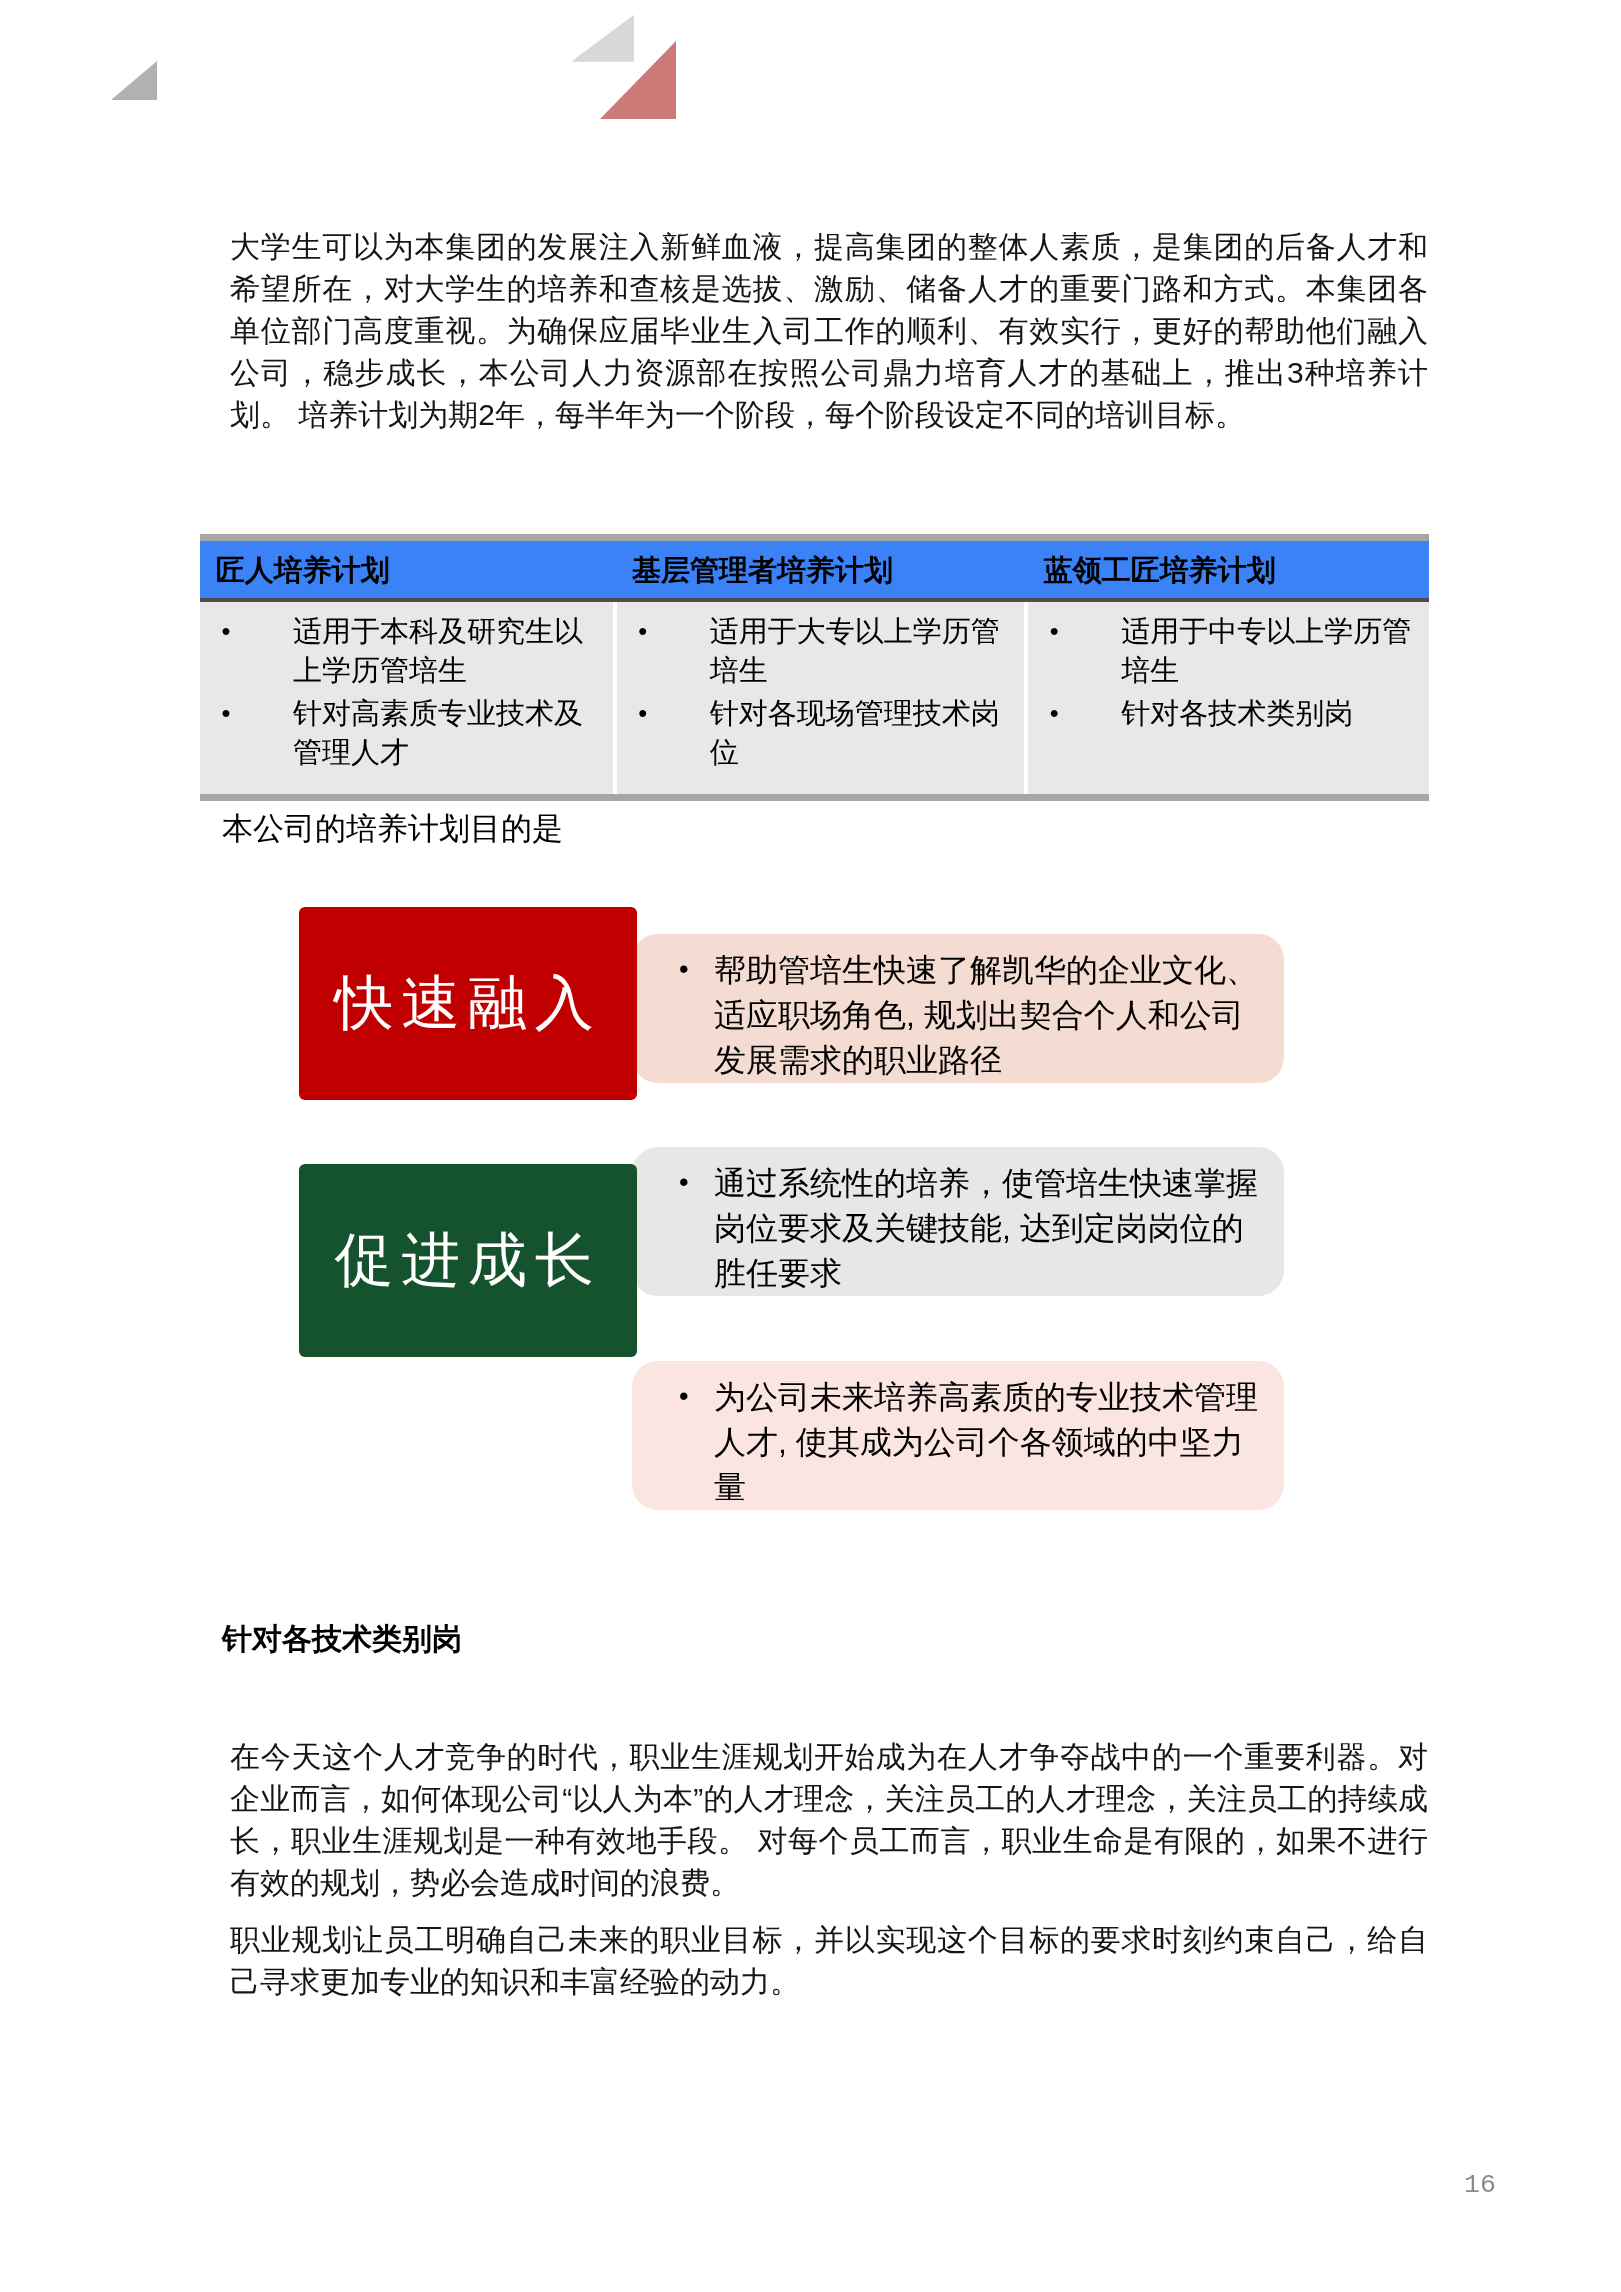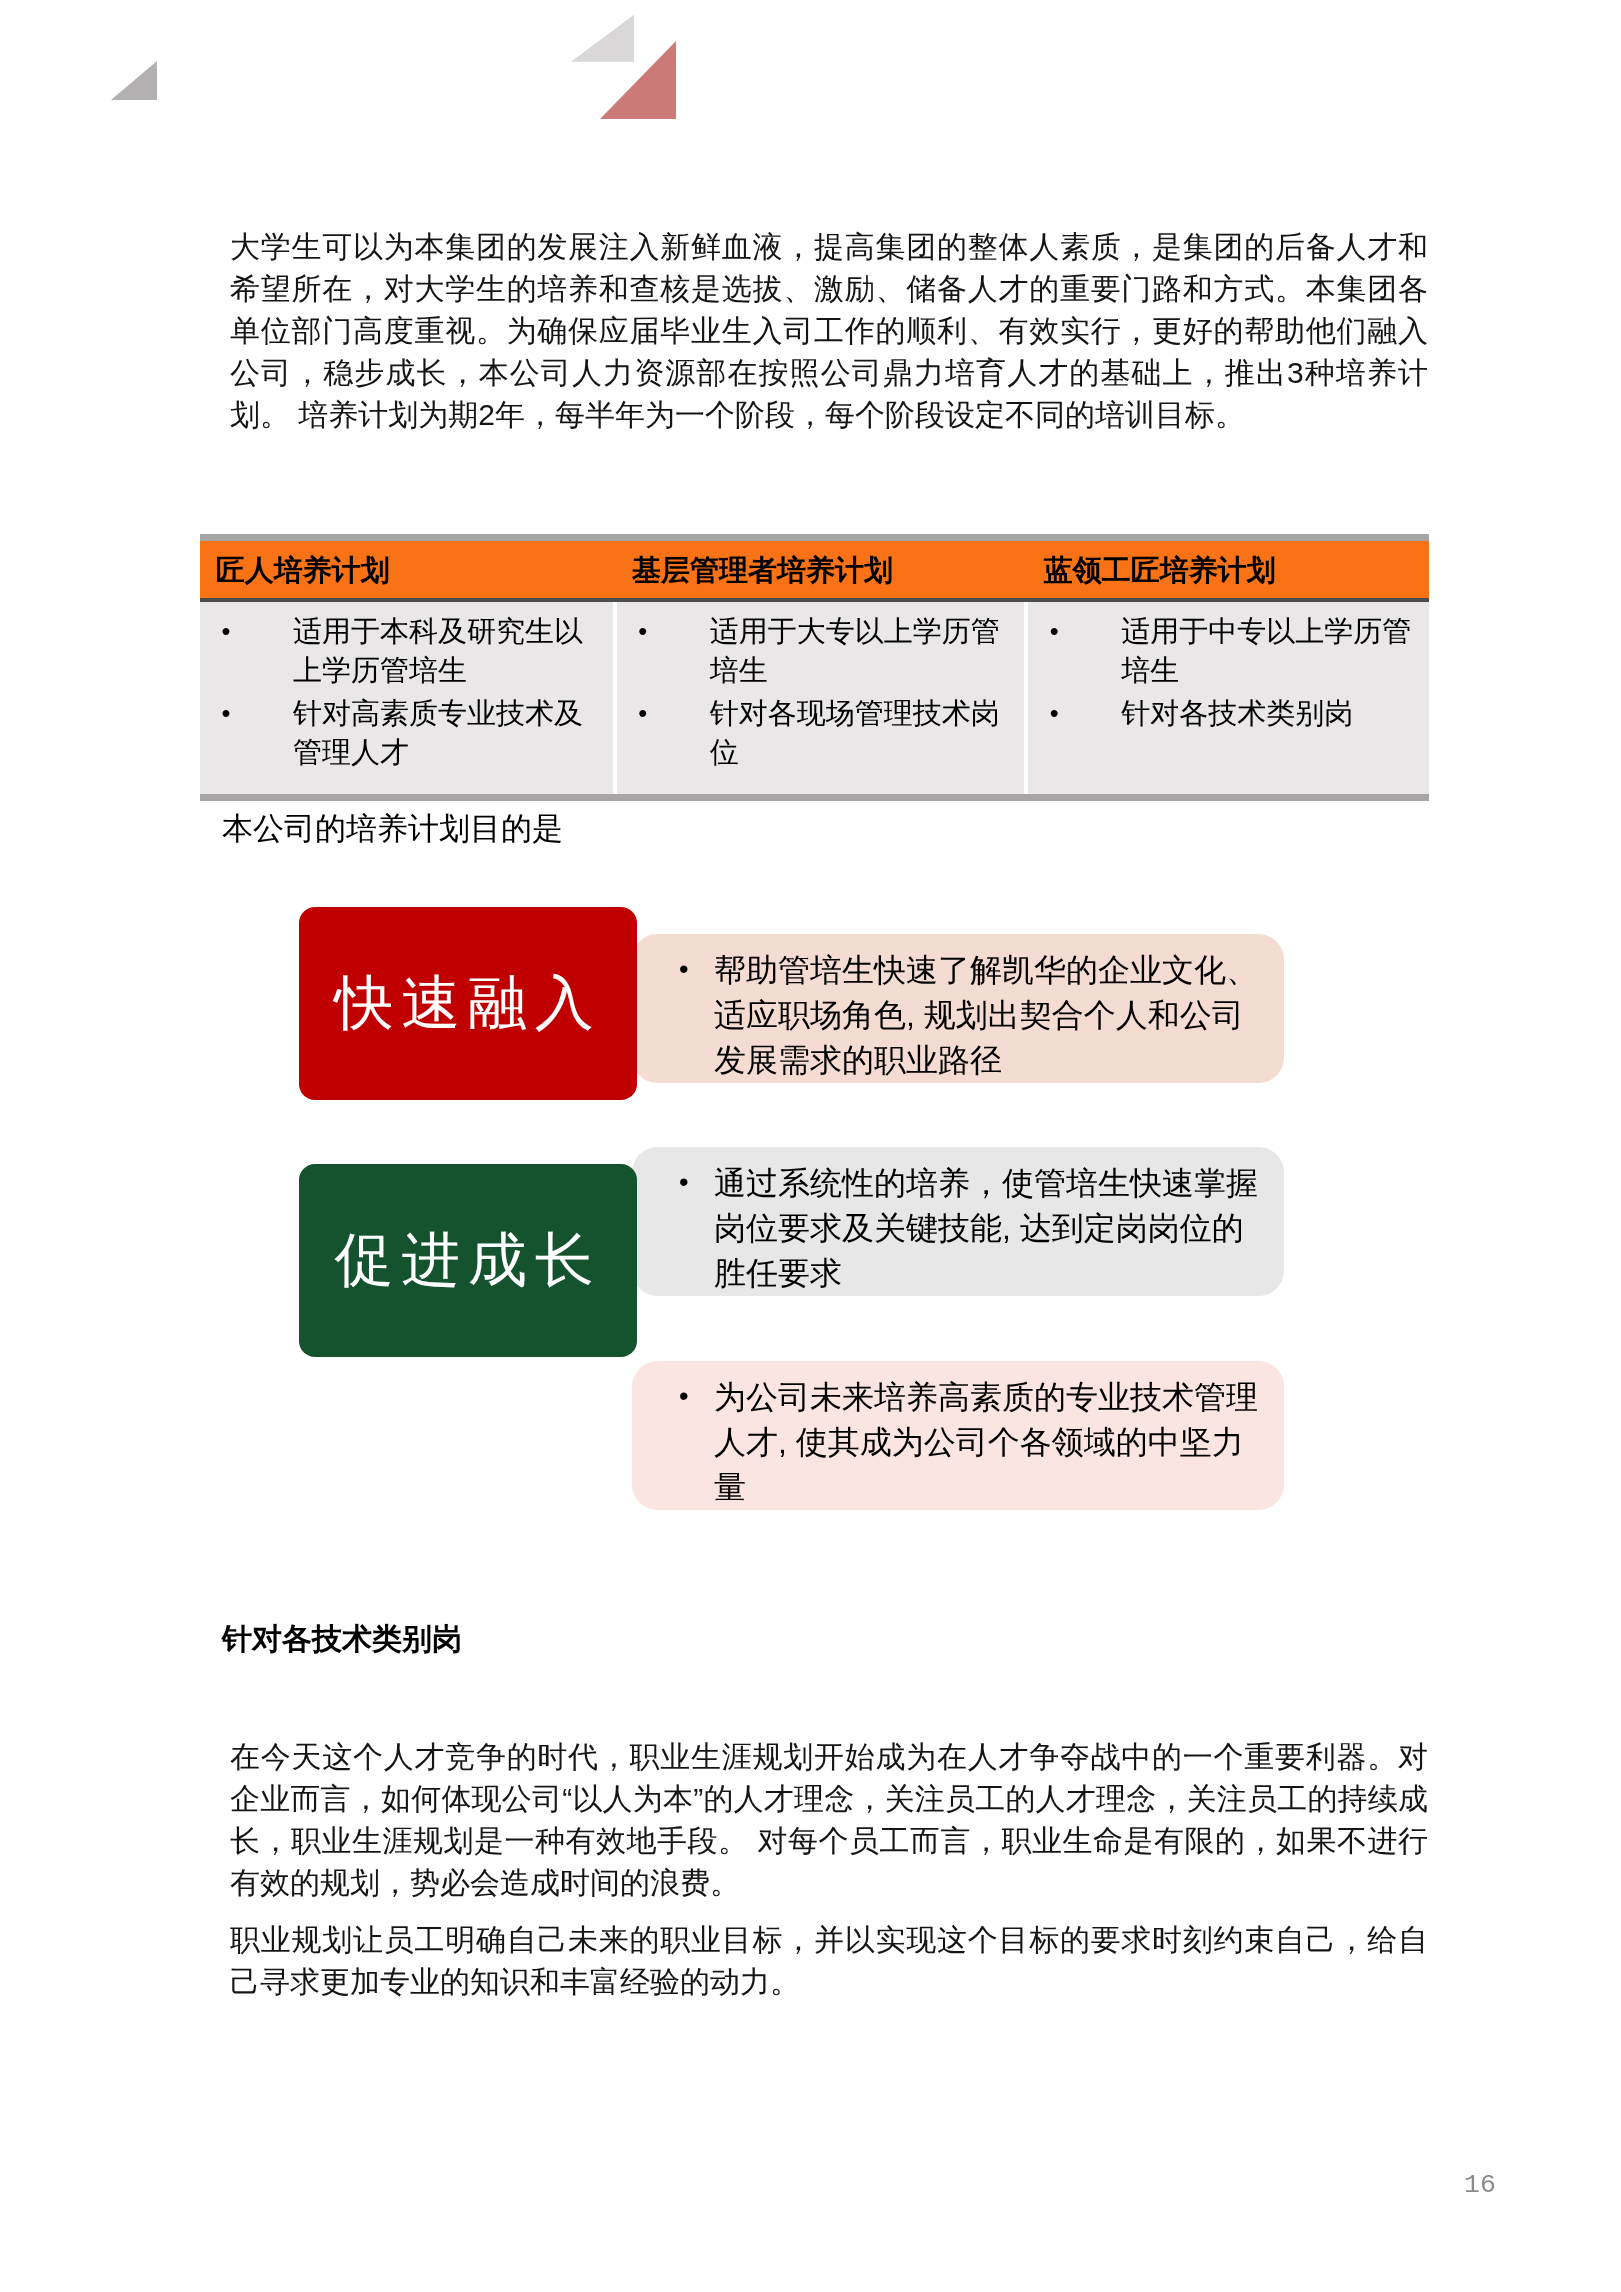--- a/index.html
+++ b/index.html
@@ -37,21 +37,21 @@
   
   .body-par{
     position:absolute;left:222px;width:1198px;margin:8px;
     font-size:30px;line-height:42px;color:#151515;
     text-align:justify;
   }
   .intro{top:218px;}
   
   .plans-table{position:absolute;left:200px;top:534px;width:1229px;}
   .t-topline{height:6.9px;background:#a7a5a6;}
-  .t-head{display:flex;background:#f97316;border-bottom:4.9px solid #4d4d4d;justify-content:flex-end;}
+  .t-head{display:flex;background:#3b82f6;border-bottom:4.9px solid #4d4d4d;justify-content:flex-end;}
   .t-hcell{font-size:29px;font-weight:700;padding:9.8px 0 7.8px 15.7px;color:#000;}
   .t-hcell.c1{width:417px;}
   .t-hcell.c2{width:412px;}
   .t-hcell.c3{width:401px;}
   .t-body{display:flex;}
   .t-cell{background:#e9e7e8;min-height:139px;padding:9.8px 0 17.6px 0;}
   .t-cell.c1{width:413px;margin-right:3.9px;}
   .t-cell.c2{width:408px;margin-right:3.9px;}
   .t-cell.c3{width:401px;}
   .li{position:relative;padding-left:93px;padding-right:13.7px;
@@ -69,21 +69,21 @@
   .p-panel{
     position:absolute;left:333px;right:0;top:27.4px;height:149px;
     border-radius:25.5px;
     padding:13.7px 19.6px 9.8px 47px;box-sizing:border-box;
   }
   .p-panel .pli{position:relative;padding-left:35px;
     font-size:32px;line-height:45px;color:#000;}
   .p-panel .pli .m{position:absolute;left:0;top:-2px;font-size:27.4px;}
   .p-box{
     position:absolute;left:0;top:0;width:338px;height:193px;
-    border-radius:16px;z-index:2;
+    border-radius:6px;z-index:2;
     display:flex;align-items:center;justify-content:center;
     color:#ffffff;font-size:59px;letter-spacing:7.8px;white-space:nowrap;
   }
   .r1 .p-box{background:#c00000;}
   .r1 .p-panel{background:#f4dcd2;}
   .r2 .p-box{background:#14532d;margin-top:44px;}
   .r2 .p-panel{background:#e7e7e7;}
   .r3 .p-box{background:#cf6f6d;}
   .r3 .p-panel{background:#fbe5e1;}
   

